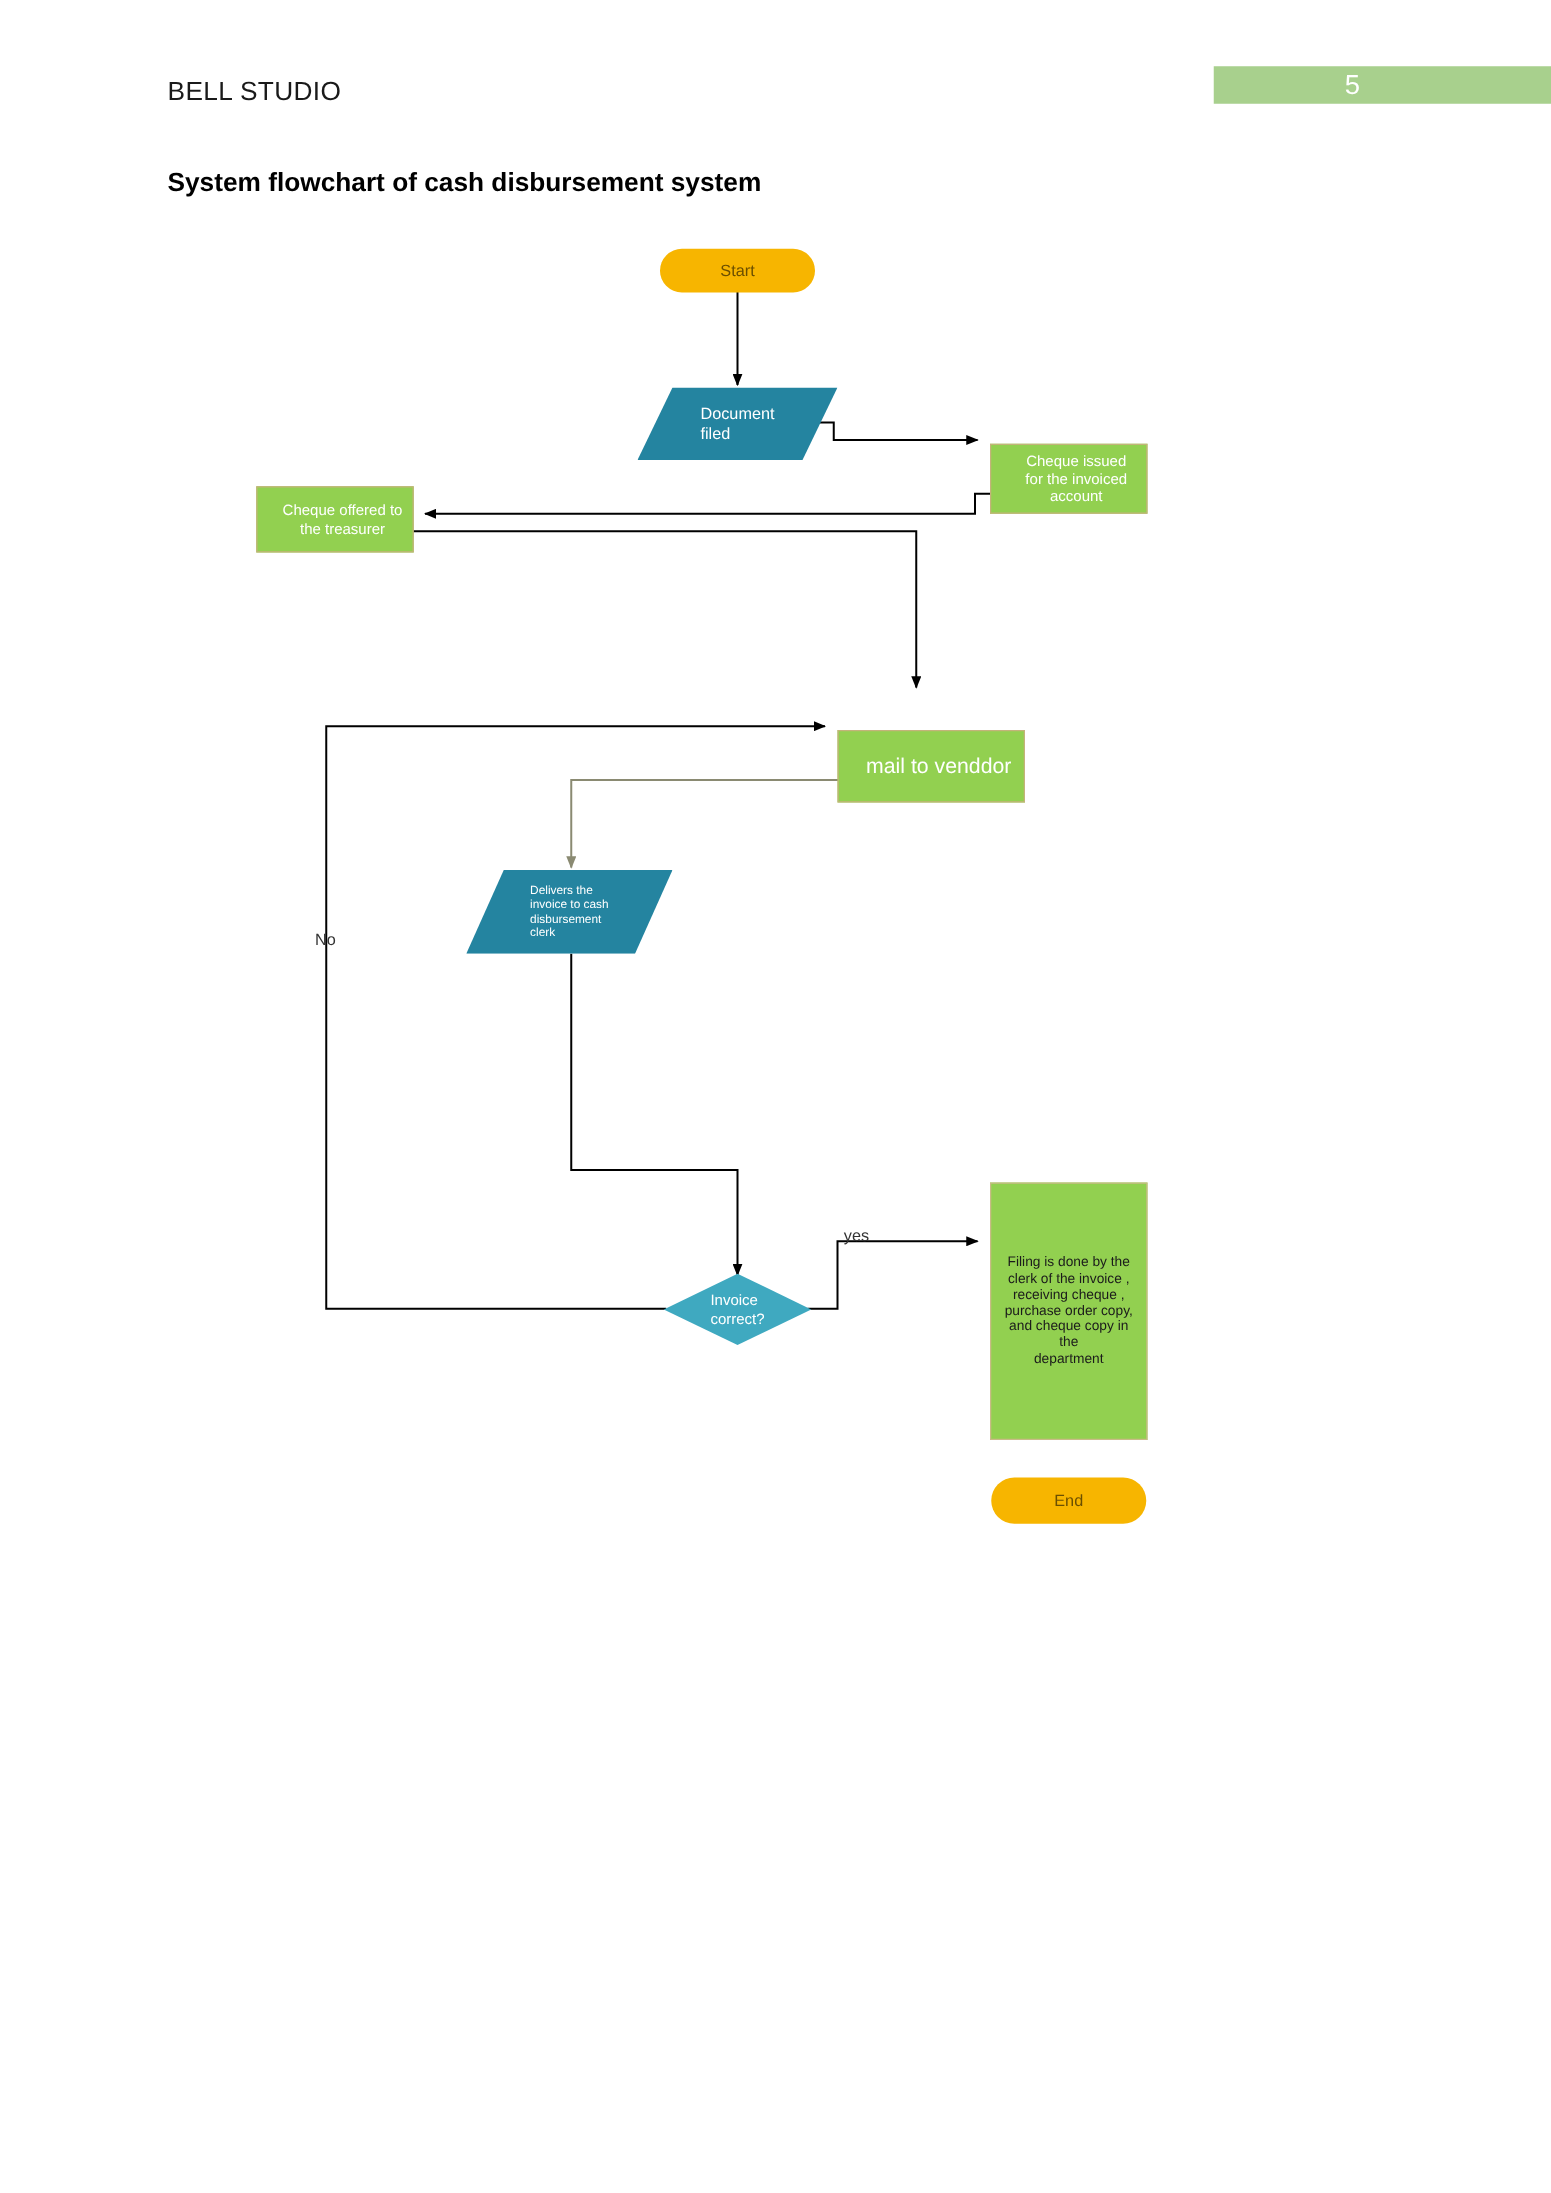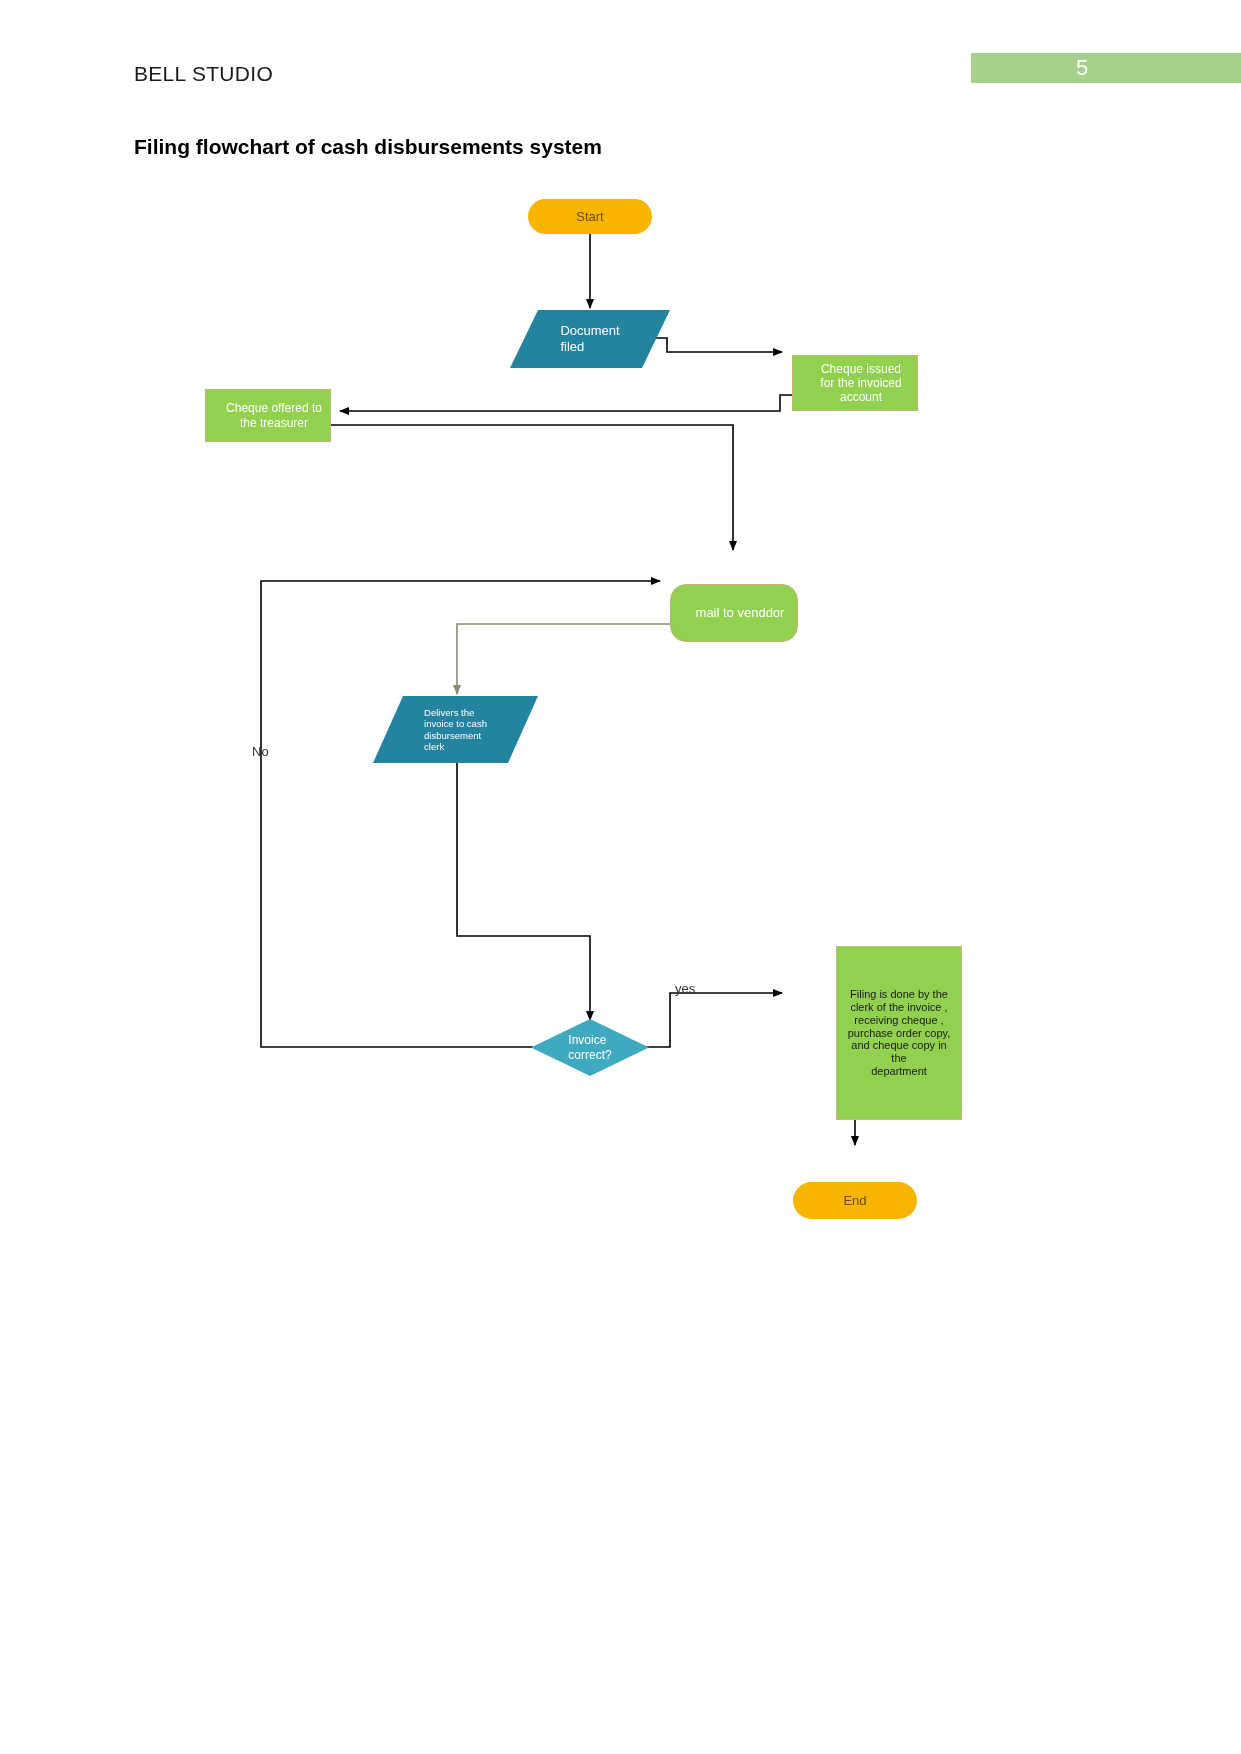--- a/index.html
+++ b/index.html
@@ -112,21 +112,21 @@
 <body>
 
 <div class="page">
 
   <div class="doc-header">BELL STUDIO</div>
 
   <div class="page-badge">
     <span>5</span>
   </div>
 
-  <div class="doc-title">Filing flowchart of cash disbursements system</div>
+  <div class="doc-title">System flowchart of cash disbursement system</div>
 
   <svg class="canvas" width="1241" height="1754" viewBox="0 0 1241 1754" xmlns="http://www.w3.org/2000/svg">
     <defs>
       <marker id="arrowBlack" markerWidth="10" markerHeight="8" refX="9" refY="4" orient="auto" markerUnits="userSpaceOnUse">
         <path d="M0,0 L10,4 L0,8 z" fill="#000000"></path>
       </marker>
       <marker id="arrowGray" markerWidth="10" markerHeight="8" refX="9" refY="4" orient="auto" markerUnits="userSpaceOnUse">
         <path d="M0,0 L10,4 L0,8 z" fill="#8a8a72"></path>
       </marker>
     </defs>
@@ -174,21 +174,21 @@
     </div>
   </div>
 
   <div class="node proc-green" style="left:205px; top:357px; width:126px; height:53px;">
     <div>
       <div>Cheque offered to</div>
       <div>the treasurer</div>
     </div>
   </div>
 
-  <div class="node proc-green" style="left:670px; top:552px; width:128px; height:58px; font-size:13px;border-radius:16px;">
+  <div class="node proc-green" style="left:670px; top:552px; width:150px; height:58px; font-size:17px;">
     <span>mail to venddor</span>
   </div>
 
   <div class="shape-wrap" style="left:373px; top:696px; width:165px; height:67px;">
     <svg width="165" height="67" viewBox="0 0 165 67" xmlns="http://www.w3.org/2000/svg">
       <polygon points="30,0 165,0 135,67 0,67" fill="#2484a0"></polygon>
     </svg>
     <div class="shape-label" style="font-size:9.5px;">
       <div>
         <div>Delivers the</div>
@@ -204,21 +204,21 @@
       <polygon points="59,0 118,28.5 59,57 0,28.5" fill="#3fa9c0"></polygon>
     </svg>
     <div class="shape-label" style="font-size:12px;">
       <div>
         <div>Invoice</div>
         <div>correct?</div>
       </div>
     </div>
   </div>
 
-  <div class="node proc-green-dark-text" style="left:836px; top:914px; width:126px; height:174px;">
+  <div class="node proc-green-dark-text" style="left:792px; top:914px; width:126px; height:206px;">
     <div>
       <div>Filing is done by the</div>
       <div>clerk of the invoice ,</div>
       <div>receiving cheque ,</div>
       <div>purchase order copy,</div>
       <div>and cheque copy in the</div>
       <div>department</div>
     </div>
   </div>
 

